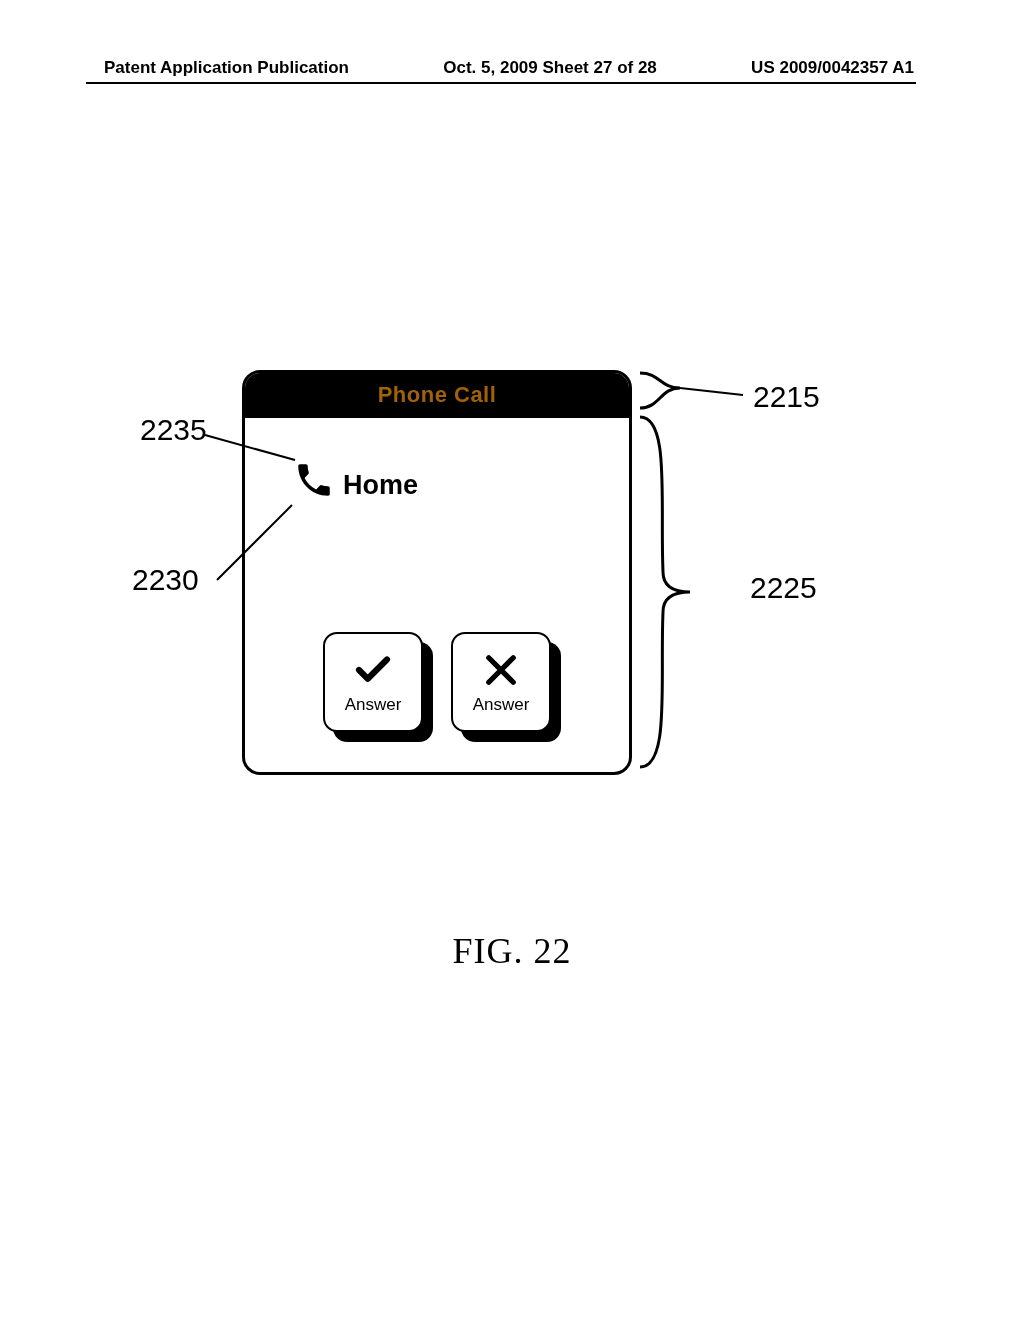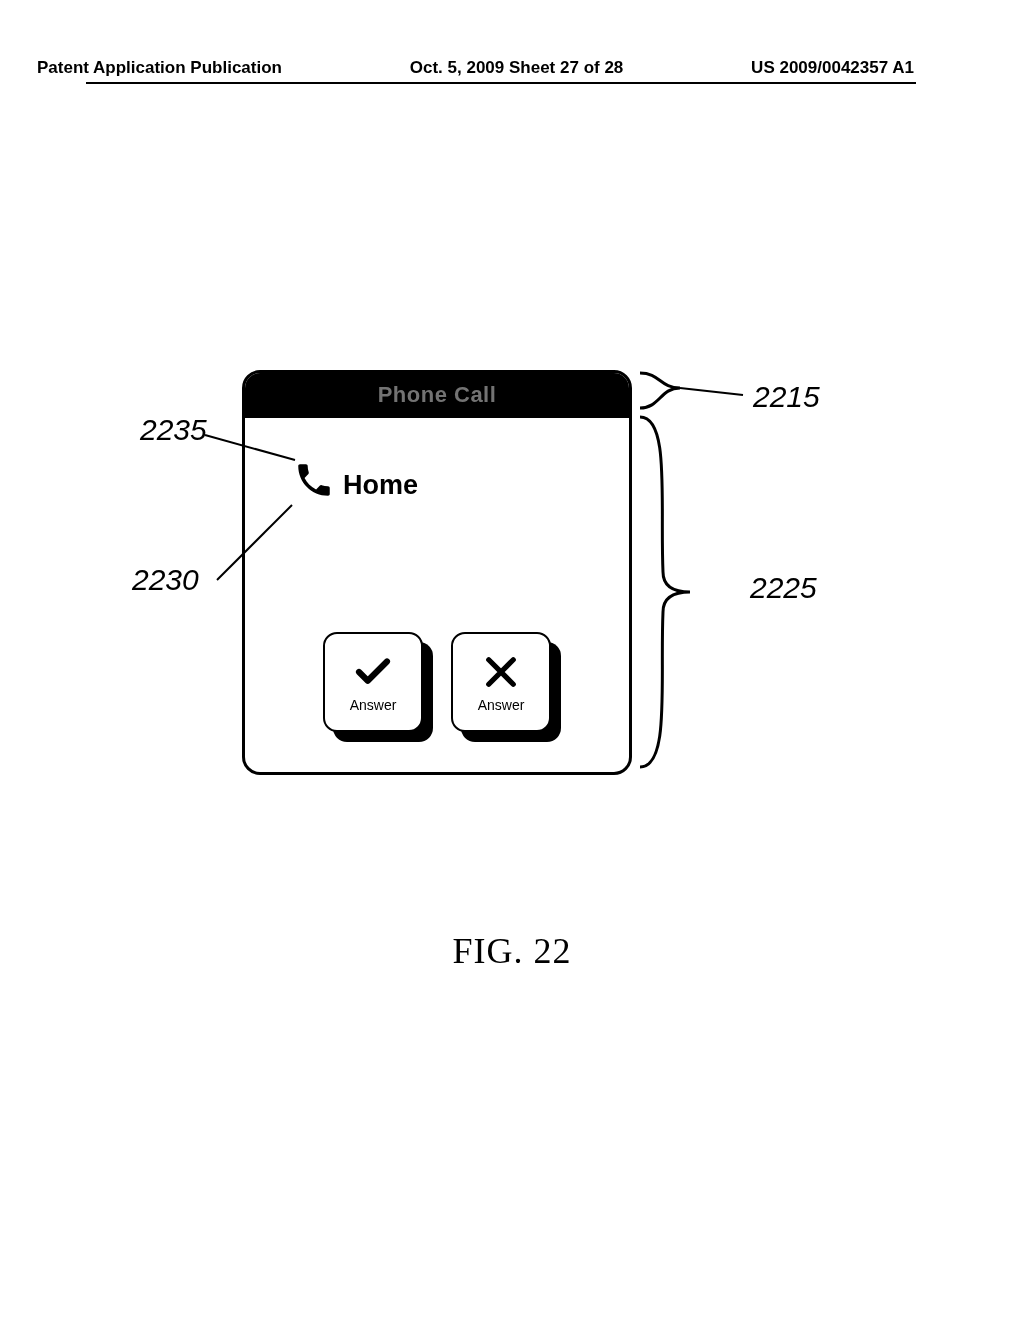--- a/index.html
+++ b/index.html
@@ -14,21 +14,21 @@
       font-family: Arial, Helvetica, sans-serif;
       position: relative;
     }
     .page-header {
       position: absolute;
       top: 58px;
       left: 0;
       width: 100%;
       display: flex;
       justify-content: space-between;
-      padding: 0 110px 0 37px;
+      padding: 0 110px 0 104px;
       font-size: 17px;
       font-weight: bold;
     }
     .header-rule {
       position: absolute;
       top: 82px;
       left: 86px;
       right: 108px;
       border-top: 2.5px solid #000;
     }
@@ -43,21 +43,21 @@
       width: 390px;
       height: 405px;
       border: 3px solid #000;
       border-radius: 18px;
       overflow: hidden;
       background: #fff;
       position: relative;
     }
     .dialog-title {
       background: #000;
-      color: #737373;
+      color: #a16207;
       text-align: center;
       font-weight: bold;
       font-size: 22px;
       padding: 9px 0 10px 0;
       letter-spacing: 0.5px;
     }
     .caller-row {
       display: flex;
       align-items: flex-end;
       margin: 35px 0 0 48px;
@@ -107,28 +107,27 @@
       flex-direction: column;
       align-items: center;
       justify-content: center;
       gap: 4px;
     }
     .action-icon {
       width: 42px;
       height: 42px;
     }
     .action-label {
-      font-size: 14px;
+      font-size: 17px;
     }
     
     .ref {
       position: absolute;
       font-family: 'Comic Sans MS', cursive, sans-serif;
       font-size: 30px;
-      font-style: italic;
       font-weight: 500;
     }
     .ref-2215 { left: 753px; top: 380px; }
     .ref-2225 { left: 750px; top: 560px; margin-top: 11px; }
     .ref-2235 { left: 140px; top: 413px; }
     .ref-2230 { left: 132px; top: 563px; }
     
     .brace-svg {
       position: absolute;
       overflow: visible;

